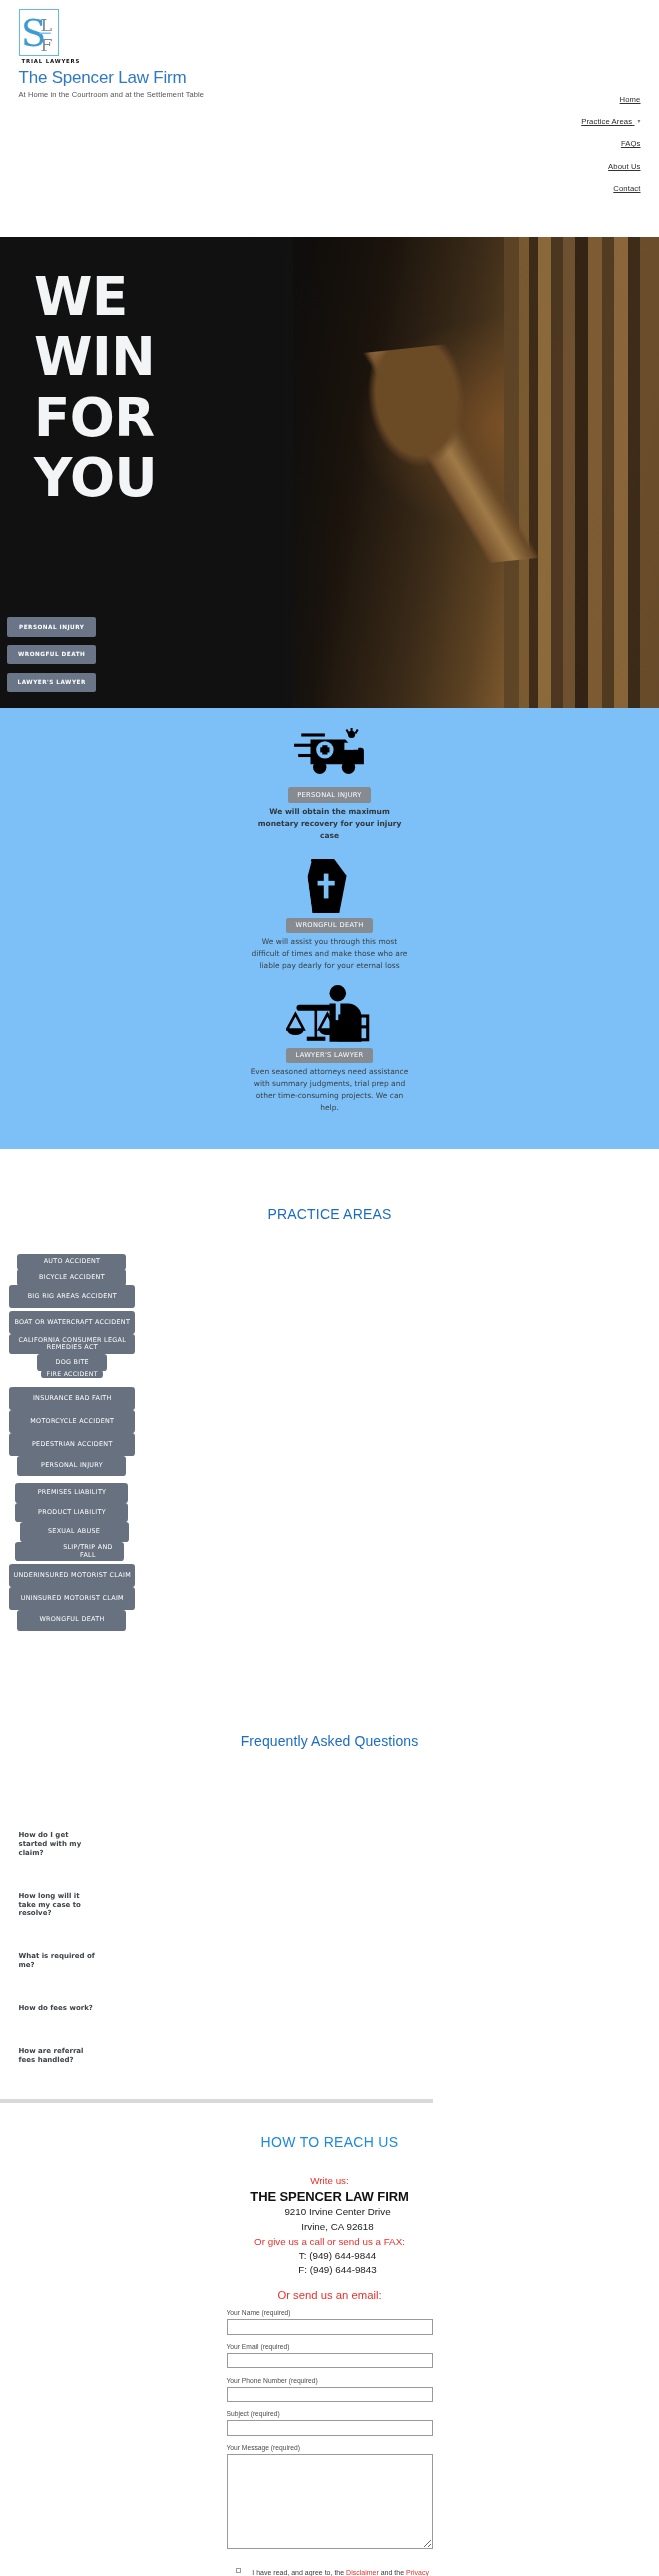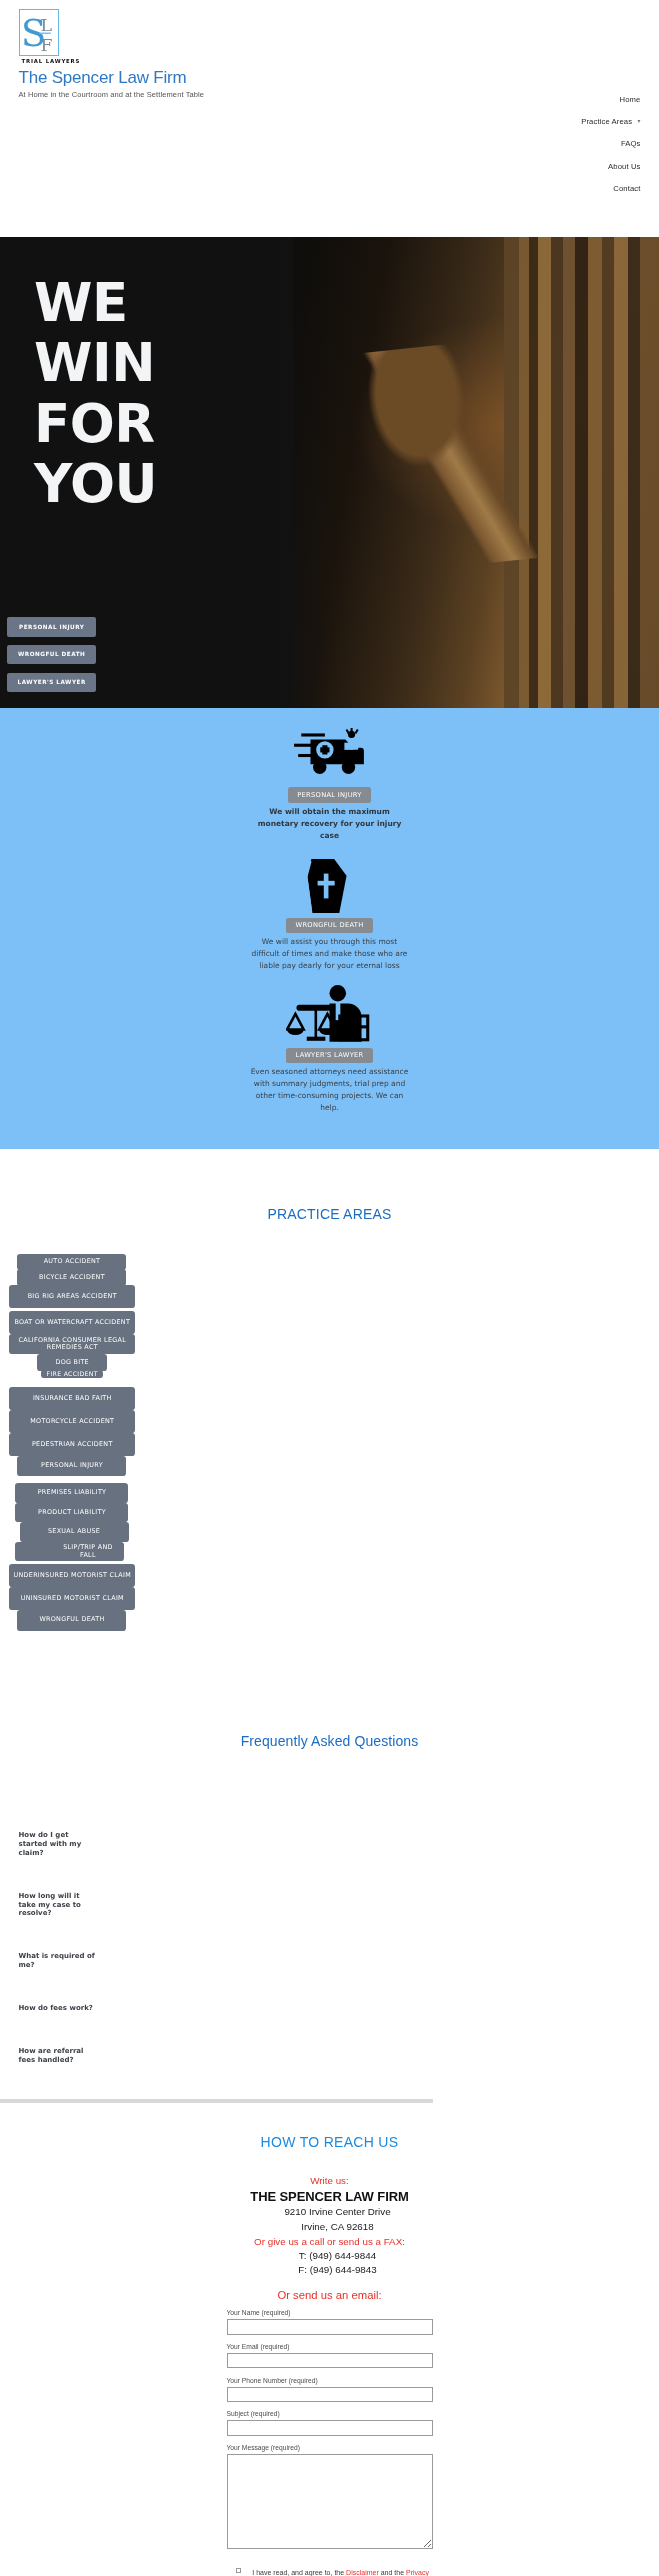--- a/index.html
+++ b/index.html
@@ -57,20 +57,21 @@
   }
 
   
   .main-nav {
     position: absolute;
     right: 0;
     top: 88px;
     width: 216px;
     text-align: right;
     padding-right: 18.5px;
+    text-decoration: underline;
   }
   .nav-item {
     display: block;
     font-size: 7.7px;
     color: #2b2b2b;
     padding: 6.7px 0;
     text-decoration: none;
     cursor: pointer;
     letter-spacing: 0.1px;
   }
@@ -149,21 +150,21 @@
   }
   .hero-fade {
     position: absolute;
     left: 0; top: 0;
     width: 330px; height: 471px;
     background: linear-gradient(90deg, #111111 0%, #111111 62%, rgba(17,17,17,0.85) 82%, rgba(17,17,17,0) 100%);
   }
   .hero-copy {
     position: absolute;
     left: 34px;
-    top: 36px;
+    top: 30px;
     z-index: 5;
   }
   .hero-line {
     font-family: "DejaVu Sans", sans-serif;
     font-weight: 700;
     font-size: 53px;
     line-height: 1.14;
     color: #f2f4f5;
     letter-spacing: -0.5px;
   }

